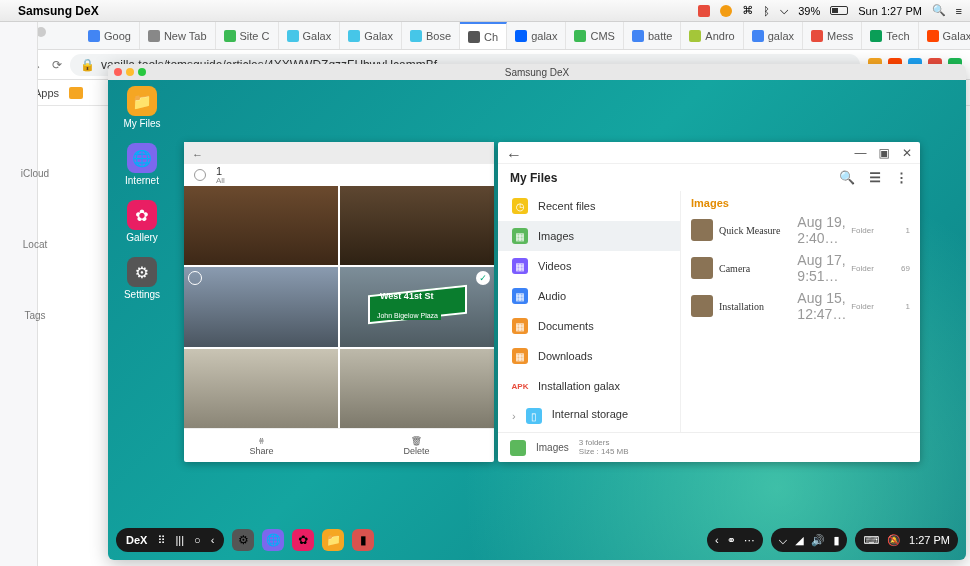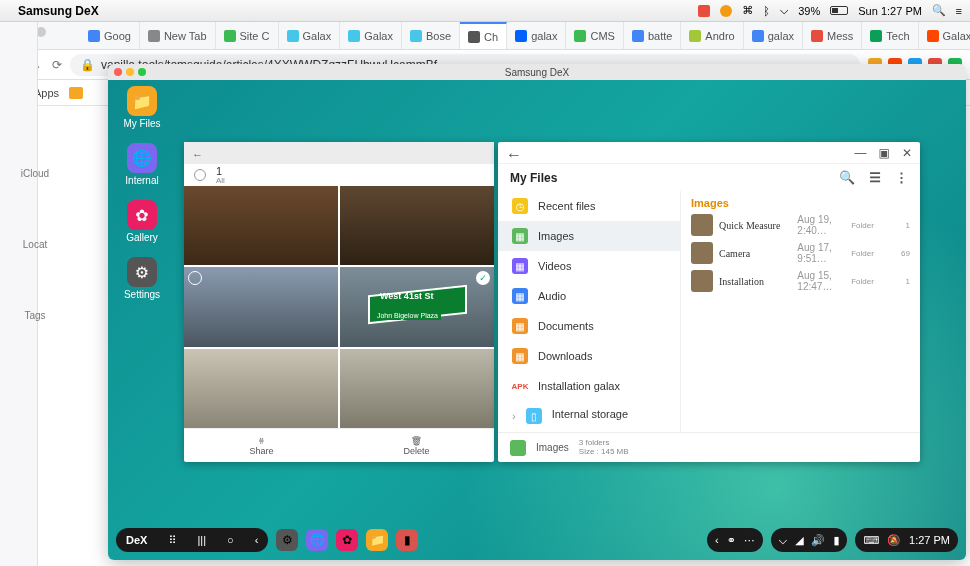--- a/index.html
+++ b/index.html
@@ -77,27 +77,27 @@
   .nav-row { display:flex; align-items:center; gap:10px; padding:7px 14px; color:#333;}
   .nav-row.sel { background:#eef1f3;}
   .nav-row.small { font-size:9px; color:#888; padding:4px 14px;}
   .nav-ico { width:16px; height:16px; border-radius:3px; display:inline-flex; align-items:center; justify-content:center; font-size:10px; color:#fff;}
   .files-list { flex:1; border-left:1px solid #f0f0f0; display:flex; flex-direction:column;}
   .list-head { padding:6px 10px 2px; font-size:11px; color:#e38b00; font-weight:600;}
   .list-cols { display:flex; padding:4px 10px; font-size:9px; color:#999;}
   .list-cols span:nth-child(1){flex:1.6;} .list-cols span:nth-child(2){flex:1.1;} .list-cols span:nth-child(3){flex:.7;} .list-cols span:nth-child(4){flex:.5;}
   .list-row { display:flex; align-items:center; padding:3px 10px; font-size:10px; color:#555;}
   .list-row .thumb2{ width:22px; height:22px; background:#8a7355; border-radius:3px; margin-right:6px;}
-  .list-row .n{flex:1.6; color:#333;font-family:Liberation Serif, serif;} .list-row .d{flex:1.1; font-size:10px; color:#999;} .list-row .t{flex:.7; font-size:8px; color:#999;} .list-row .s{flex:.5; font-size:8px; color:#999; text-align:right;}
+  .list-row .n{flex:1.6; color:#333;font-family:Liberation Serif, serif;} .list-row .d{flex:1.1; font-size:14px; color:#999;} .list-row .t{flex:.7; font-size:8px; color:#999;} .list-row .s{flex:.5; font-size:8px; color:#999; text-align:right;}
   .files-foot { height:30px; border-top:1px solid #eee; display:flex; align-items:center; padding:0 12px; gap:10px; font-size:10px; color:#555;}
   .files-foot .fico{ width:16px; height:16px; background:#5cb85c; border-radius:3px;}
 
   
   .dex-taskbar { position:absolute; left:0; right:0; bottom:6px; height:28px; display:flex; align-items:center; padding:0 8px; gap:8px;}
-  .tb-pill { background:#1a1a1a; border-radius:14px; height:24px; display:flex; align-items:center; padding:0 10px; gap:21px; color:#fff; font-size:11px;}
+  .tb-pill { background:#1a1a1a; border-radius:14px; height:24px; display:flex; align-items:center; padding:0 10px; gap:10px; color:#fff; font-size:11px;}
   .tb-pill.small{ gap:8px; padding:0 8px;}
   .tb-ico { width:22px; height:22px; border-radius:6px; display:flex; align-items:center; justify-content:center; font-size:12px;}
   .tb-right { margin-left:auto; display:flex; gap:8px;}
 </style>
 </head>
 <body>
 
 <div class="mac-menubar">
   <span class="apple"></span>
   <span class="app-name">Samsung DeX</span>
@@ -227,21 +227,21 @@
   </div>
   <div class="dex-desktop">
 
     <div class="desk-icons" id="desk-icons">
         <div class="di">
           <div class="di-ico" style="background: rgb(245, 166, 35);">📁</div>
           <span>My Files</span>
         </div>
         <div class="di">
           <div class="di-ico" style="background: rgb(123, 104, 238);">🌐</div>
-          <span>Internal</span>
+          <span>Internet</span>
         </div>
         <div class="di">
           <div class="di-ico" style="background: rgb(233, 30, 99);">✿</div>
           <span>Gallery</span>
         </div>
         <div class="di">
           <div class="di-ico" style="background: rgb(85, 85, 85);">⚙</div>
           <span>Settings</span>
         </div>
       </div>

